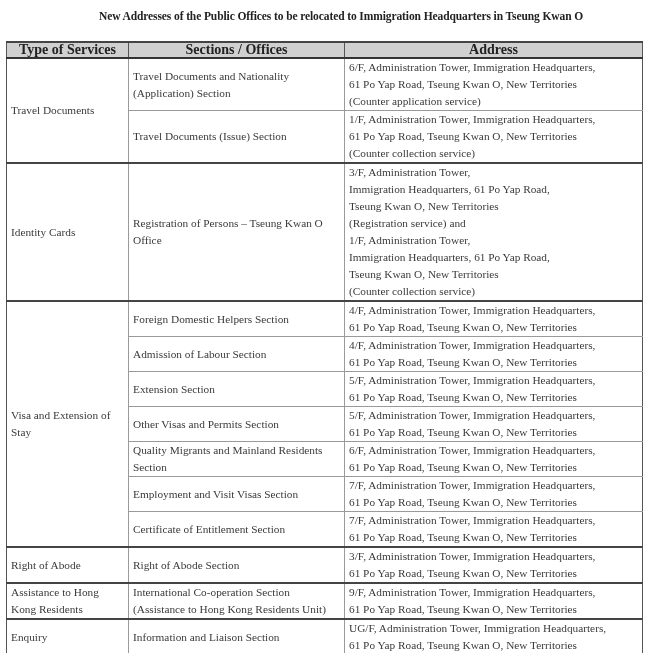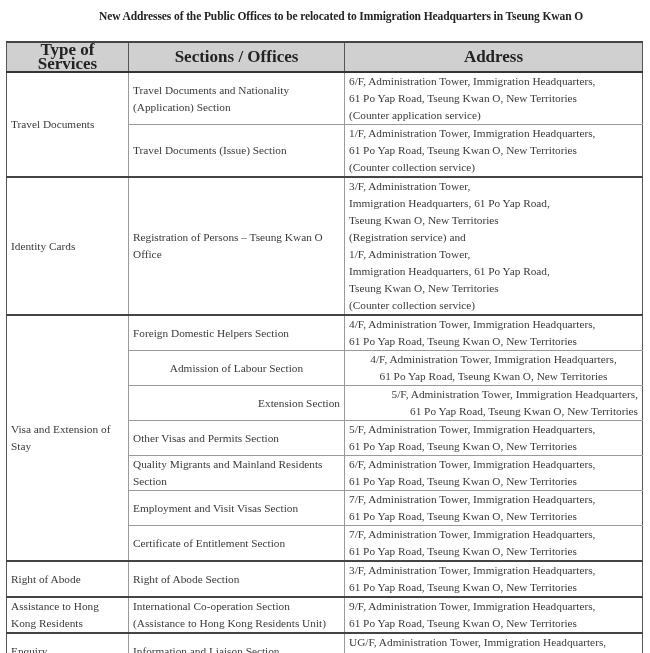--- a/index.html
+++ b/index.html
@@ -3,21 +3,21 @@
 <meta charset="utf-8">
 <style>
   html, body { margin: 0; padding: 0; background: #ffffff; }
   body { width: 650px; height: 653px; overflow: hidden; position: relative;
          font-family: "Liberation Serif", "DejaVu Serif", serif; color: #333; }
   .title { position: absolute; top: 10px; left: 16px; width: 650px; text-align: center;
            font-weight: bold; font-size: 11.5px; color: #222; letter-spacing: -0.1px; }
   table { position: absolute; top: 41px; left: 6px; width: 636px; border-collapse: collapse;
           font-size: 11.3px; line-height: 17px; table-layout: fixed; }
   th { background: #d0d0d0; font-weight: bold; color: #222; height: 14px; line-height: 14px;
-       border: 1px solid #555; border-top: 2px solid #444; border-bottom: 2px solid #333; padding: 0 4px; font-size: 17px; }
+       border: 1px solid #555; border-top: 2px solid #444; border-bottom: 2px solid #333; padding: 0 4px; font-size: 14px; }
   td { border: 1px solid #9a9a9a; padding: 0 4px; vertical-align: middle; color: #3a3a3a; }
   td.svc { border-left: 1.5px solid #555; }
   td.addr { border-right: 1.5px solid #555; }
   tr.group-start td { border-top: 2px solid #444; }
   tr.last td { border-bottom: 2px solid #333; }
   col.c1 { width: 122px; }
   col.c2 { width: 216px; }
   col.c3 { width: 298px; }
   td.addr span { display: block; }
 </style>
@@ -72,28 +72,28 @@
         </td>
       </tr>
       <tr class="group-start" style="height: 34px;">
         <td class="svc" rowspan="7">Visa and Extension of Stay</td>
         <td>Foreign Domestic Helpers Section</td>
         <td class="addr">
           <span>4/F, Administration Tower, Immigration Headquarters,</span>
           <span>61 Po Yap Road, Tseung Kwan O, New Territories</span>
         </td>
       </tr>
-      <tr style="height: 35px; text-align: center;">
+      <tr style="height: 35px;">
         <td>Admission of Labour Section</td>
         <td class="addr">
           <span>4/F, Administration Tower, Immigration Headquarters,</span>
           <span>61 Po Yap Road, Tseung Kwan O, New Territories</span>
         </td>
       </tr>
-      <tr style="height: 34px; text-align: right;">
+      <tr style="height: 34px;">
         <td>Extension Section</td>
         <td class="addr">
           <span>5/F, Administration Tower, Immigration Headquarters,</span>
           <span>61 Po Yap Road, Tseung Kwan O, New Territories</span>
         </td>
       </tr>
       <tr style="height: 35px;">
         <td>Other Visas and Permits Section</td>
         <td class="addr">
           <span>5/F, Administration Tower, Immigration Headquarters,</span>

